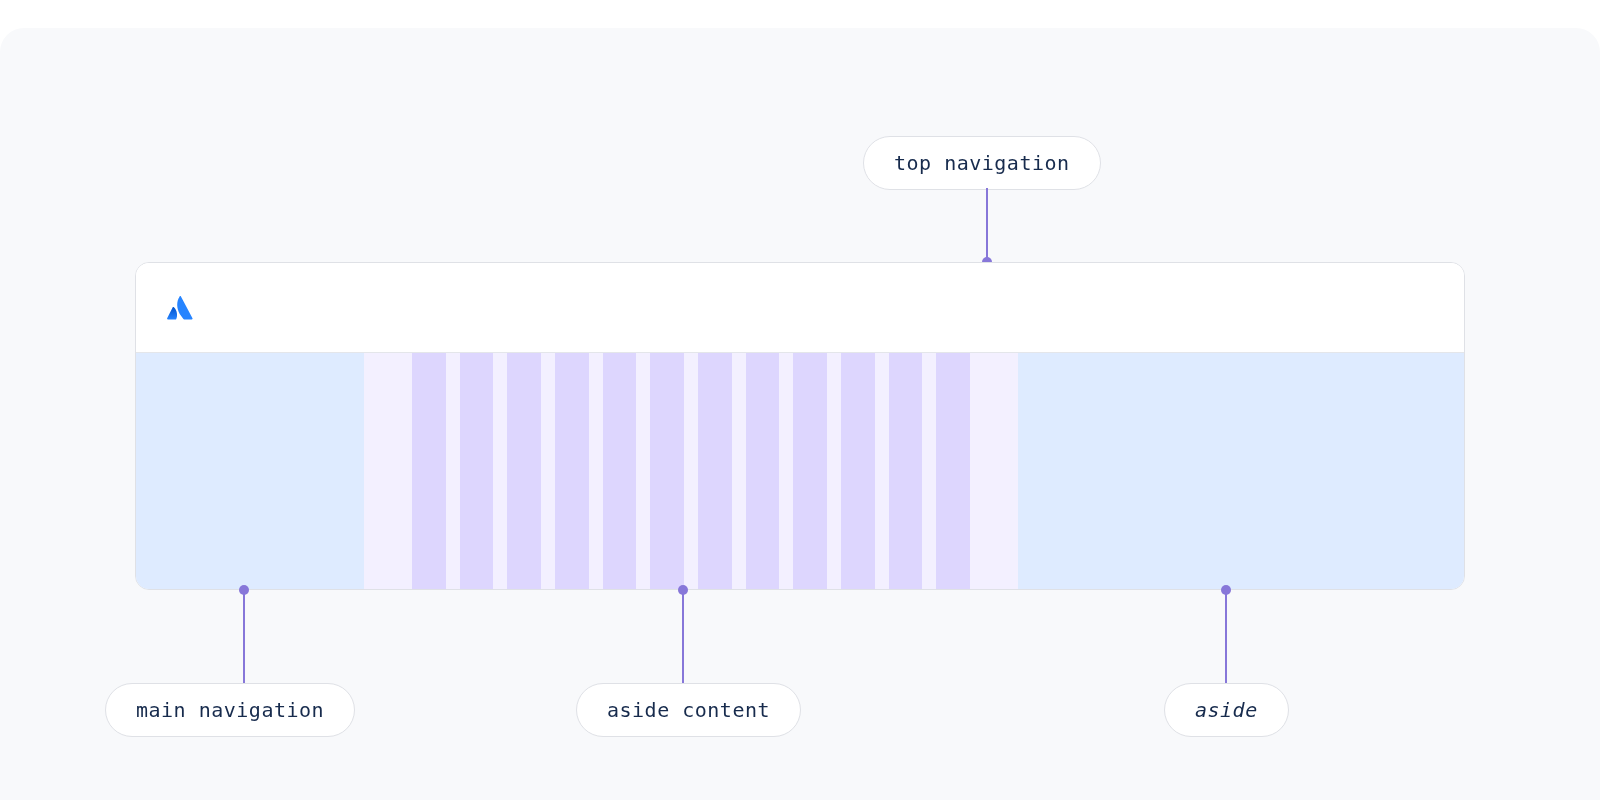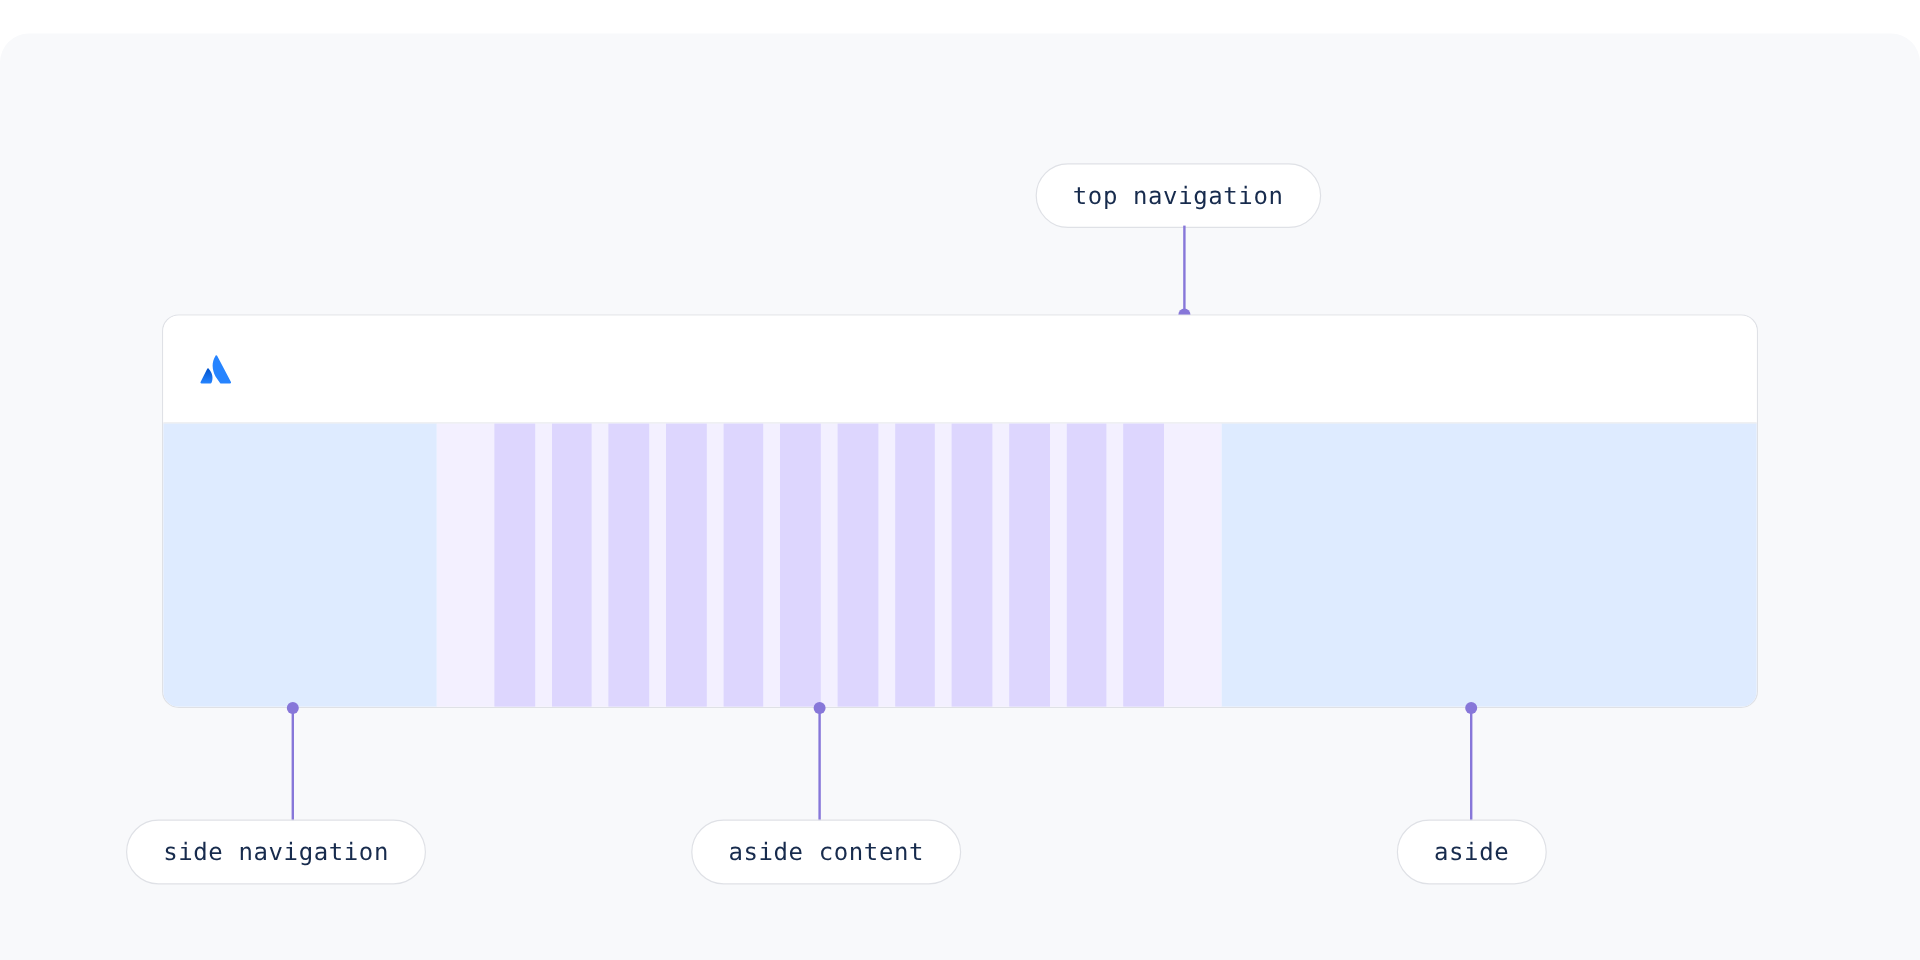--- a/index.html
+++ b/index.html
@@ -82,21 +82,21 @@
     border-radius: 999px;
     padding: 14px 30px;
     font-size: 20px;
     color: #172b4d;
     letter-spacing: 0.5px;
     white-space: nowrap;
   }
   .pill-top     { left: 863px;  top: 108px; }
   .pill-side    { left: 105px;  top: 655px; }
   .pill-main    { left: 576px;  top: 655px; }
-  .pill-aside   { left: 1164px; top: 655px; }
+  .pill-aside   { left: 1164px; top: 655px; font-style: italic; }
 
   
   .connector {
     position: absolute;
     width: 2px;
     background: #8777d9;
   }
   .dot {
     position: absolute;
     width: 10px;
@@ -159,21 +159,21 @@
         <div class="col"></div>
         <div class="col"></div>
       </div>
       <div class="aside"></div>
     </div>
   </div>
 
   <div class="connector conn-side"></div>
   <div class="dot dot-side"></div>
   <div class="pill pill-side">
-    <span>side navigation</span>
+    <span>main navigation</span>
   </div>
 
   <div class="connector conn-main"></div>
   <div class="dot dot-main"></div>
   <div class="pill pill-main">
     <span>aside content</span>
   </div>
 
   <div class="connector conn-aside"></div>
   <div class="dot dot-aside"></div>

